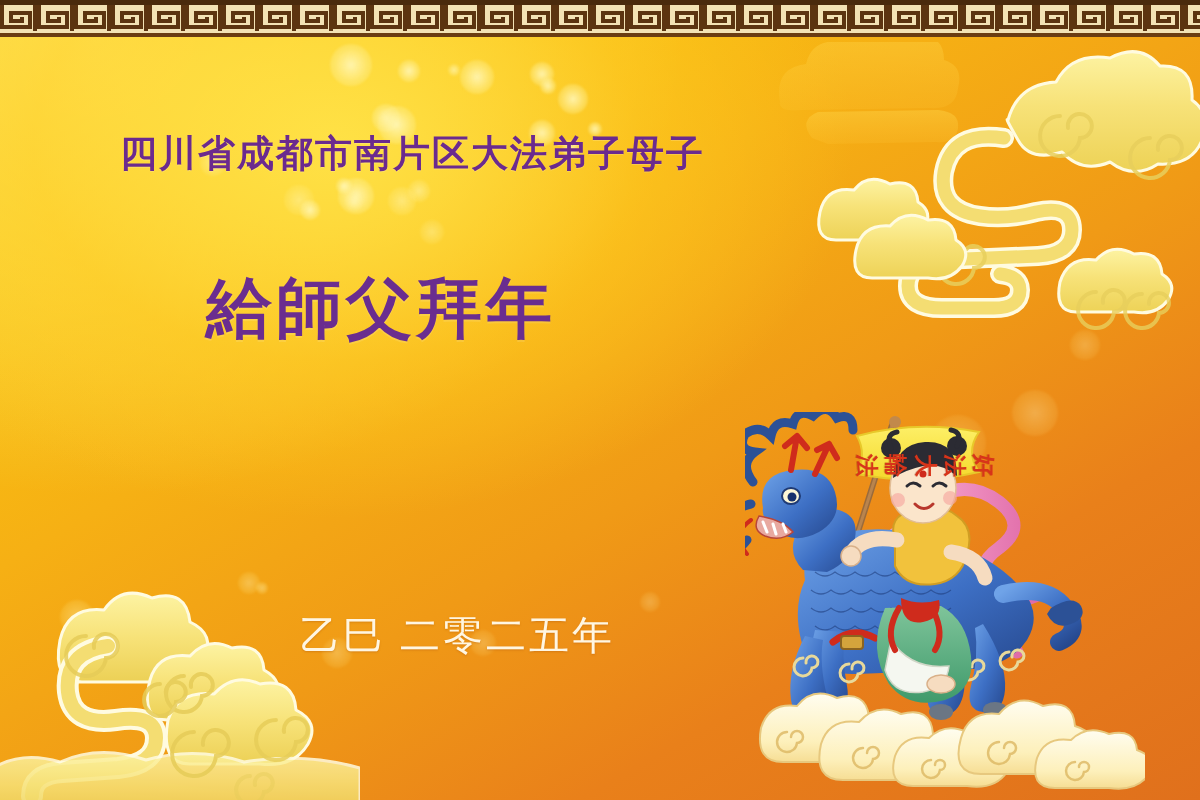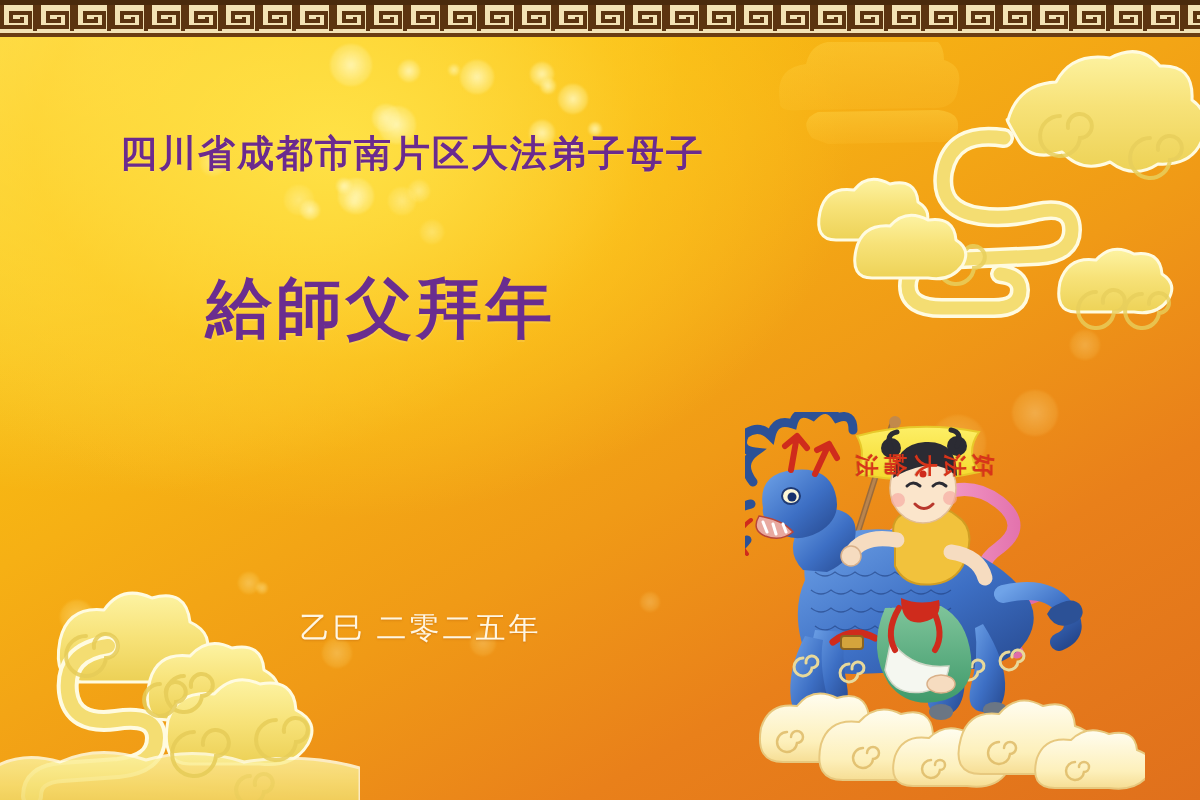--- a/index.html
+++ b/index.html
@@ -36,22 +36,22 @@
   #greeting{position:absolute;left:118px;top:268px;z-index:20;}
   .gline{
     color:#6a2d8f;font-weight:700;
     font-family:"DejaVu Serif","Liberation Serif",serif;
     font-size:66px;line-height:1.22;letter-spacing:4px;white-space:nowrap;
     text-shadow:0 2px 0 rgba(255,255,255,.12);
   }
   .gline.l1{padding-left:88px;}
   #datestamp{
     position:absolute;left:300px;top:608px;z-index:20;
-    color:#fff6e2;font-size:30px;letter-spacing:3px;white-space:nowrap;
-    font-family:Liberation Serif, serif;
+    color:#fff6e2;font-size:40px;letter-spacing:3px;white-space:nowrap;
+    font-family:Liberation Sans, sans-serif;
     text-shadow:0 1px 2px rgba(170,80,10,.35);
   }
   
   #mascot{position:absolute;left:745px;top:412px;width:400px;height:388px;z-index:25;}
   #bannertext{
     position:absolute;left:855px;top:437px;z-index:27;
     width:140px;height:56px;display:flex;align-items:center;justify-content:space-between;
   }
   #bannertext span{
     display:inline-block;transform:rotate(90deg);

